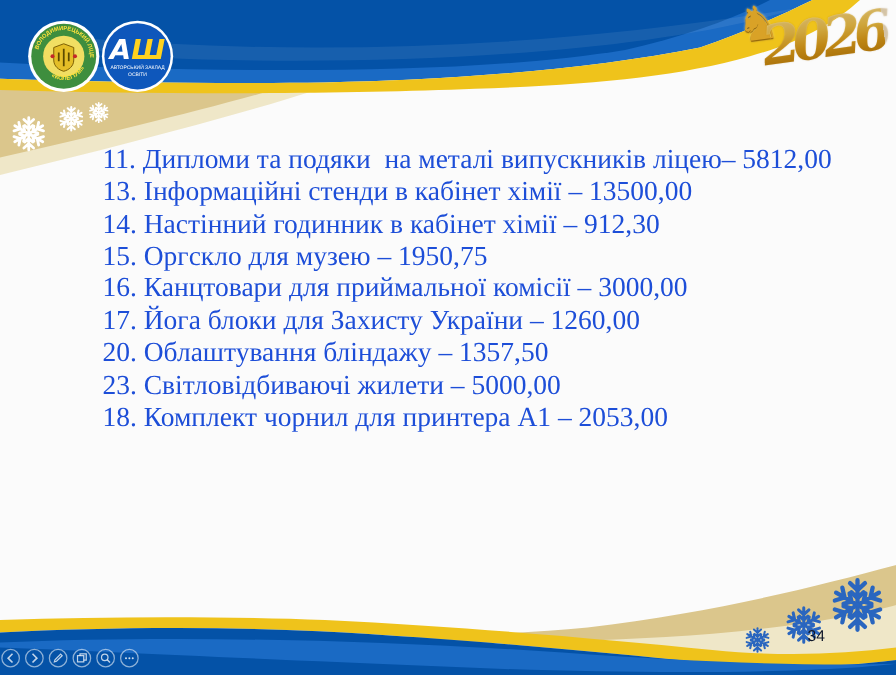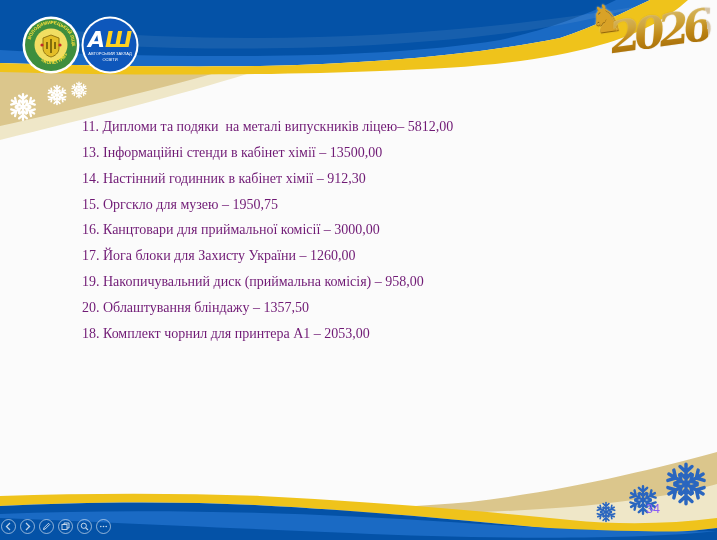--- a/index.html
+++ b/index.html
@@ -2,21 +2,21 @@
 <html><head>
 <meta charset="utf-8">
 <style>
   html,body{margin:0;padding:0;}
   .slide{position:relative;width:717px;height:540px;overflow:hidden;
          background:#FBFBFB;font-family:"Liberation Serif",serif;}
   .bg{position:absolute;left:0;top:0;width:717px;height:540px;display:block;}
 
   
   .expense-list{position:absolute;left:82px;top:114px;margin:0;padding:0;list-style:none;z-index:5;}
-  .expense-list li{font-size:14px;line-height:25.85px;color:#701a75;white-space:pre;}
+  .expense-list li{font-size:22px;line-height:25.85px;color:#1d4ed8;white-space:pre;}
 
   
   .logo{position:absolute;z-index:6;}
   .logo-school{left:21px;top:15px;}
   .logo-ash{left:80px;top:15px;}
 
   
   .badge-2026{position:absolute;left:597px;top:2px;width:120px;height:82px;z-index:6;
               transform:rotate(-8deg);}
   .badge-2026 .horse{position:absolute;left:-4px;top:-12px;font-size:38px;
@@ -26,21 +26,21 @@
               font-family:"DejaVu Serif","Liberation Serif",serif;
               font-style:italic;font-weight:700;font-size:44px;letter-spacing:-6px;
               color:#D99C1B;
               background:linear-gradient(180deg,#FBEBAE 5%,#F3CE5B 35%,#DA9E1E 60%,#A86C07 95%);
               -webkit-background-clip:text;background-clip:text;
               -webkit-text-fill-color:transparent;
               text-shadow:0 0 1px rgba(141,92,5,.35);}
 
   
   .slide-number{position:absolute;left:646px;top:502px;z-index:7;
-                font-family:"Liberation Sans",sans-serif;font-size:12.5px;color:#8b5cf6;}
+                font-family:"Liberation Sans",sans-serif;font-size:12.5px;color:#0f172a;}
 
   
   .toolbar{position:absolute;left:1px;top:519px;display:flex;gap:4px;z-index:8;}
   .tb-btn{width:15px;height:15px;border-radius:50%;border:1px solid rgba(255,255,255,.55);
           display:flex;align-items:center;justify-content:center;box-sizing:border-box;}
   .tb-btn svg{display:block;}
 </style>
 </head>
 <body>
 
@@ -138,22 +138,22 @@
     <span class="year">2026</span>
   </div>
 
   <ol class="expense-list">
     <li>11. Дипломи та подяки  на металі випускників ліцею– 5812,00</li>
     <li>13. Інформаційні стенди в кабінет хімії – 13500,00</li>
     <li>14. Настінний годинник в кабінет хімії – 912,30</li>
     <li>15. Оргскло для музею – 1950,75</li>
     <li>16. Канцтовари для приймальної комісії – 3000,00</li>
     <li>17. Йога блоки для Захисту України – 1260,00</li>
-    <li>19. Накопичувальний диск (приймальна комісія) – 958,00</li>
     <li>20. Облаштування бліндажу – 1357,50</li>
+    <li>23. Світловідбиваючі жилети – 5000,00</li>
     <li>18. Комплект чорнил для принтера А1 – 2053,00</li>
   </ol>
 
   <div class="slide-number">34</div>
 
   <div class="toolbar">
     <div class="tb-btn">
       <svg width="9" height="9" viewBox="0 0 9 9">
         <path d="M6,1 L2.5,4.5 L6,8" fill="none" stroke="rgba(255,255,255,.75)" stroke-width="1.3"></path>
       </svg>

